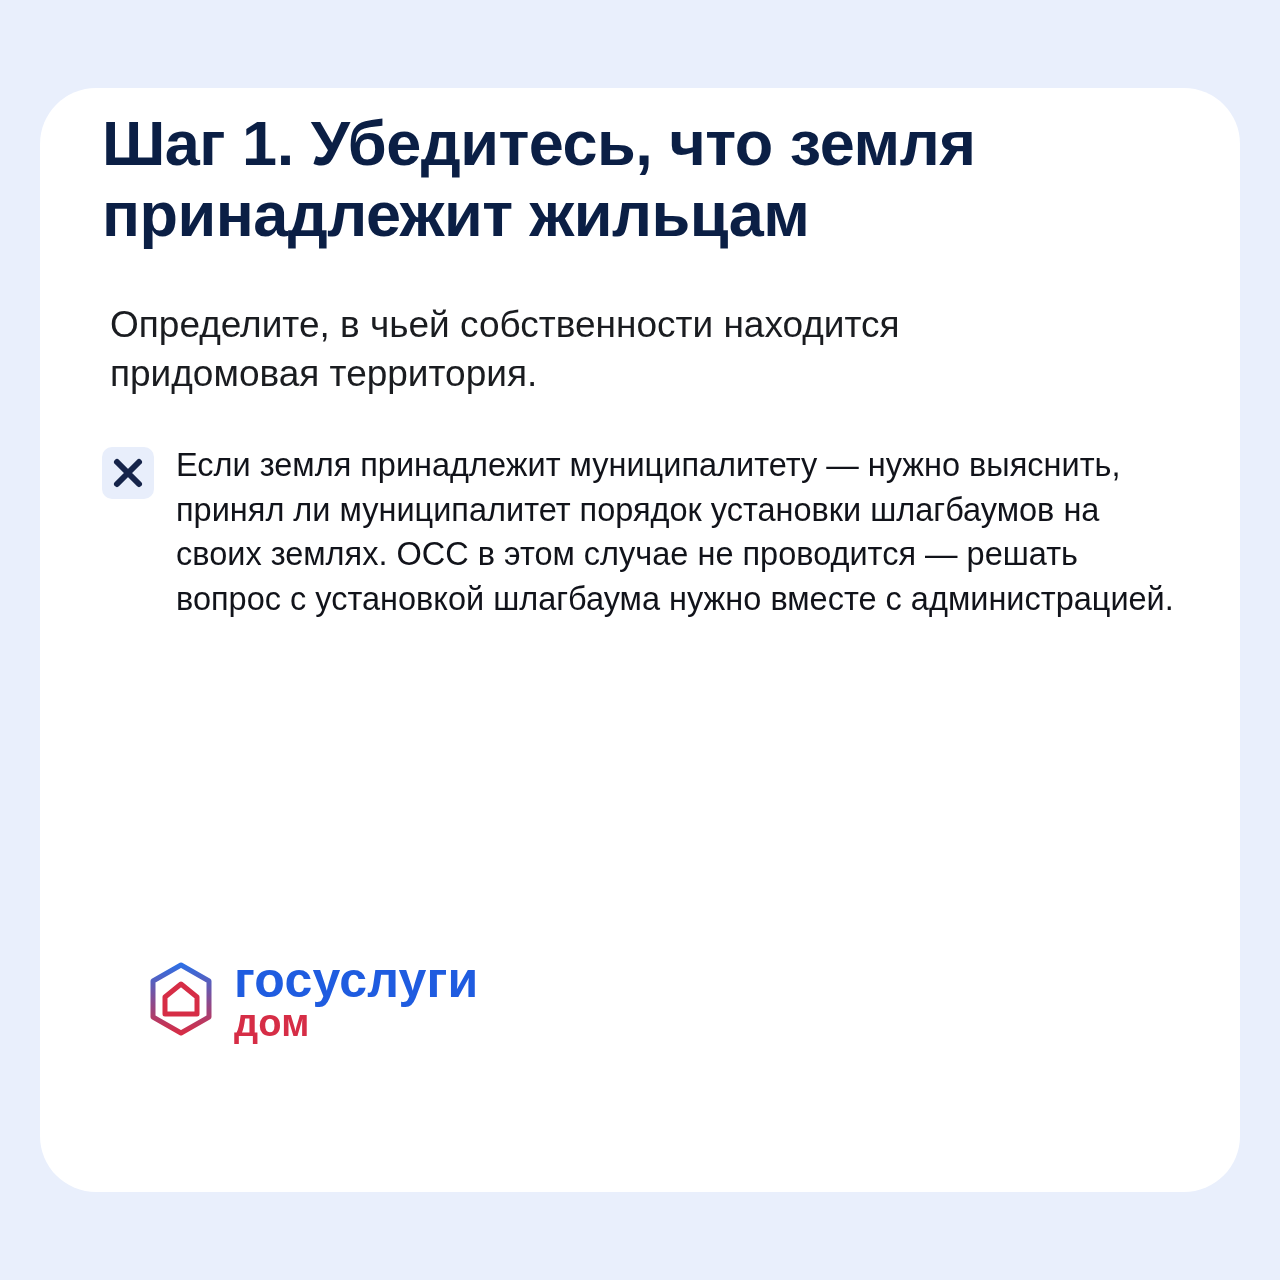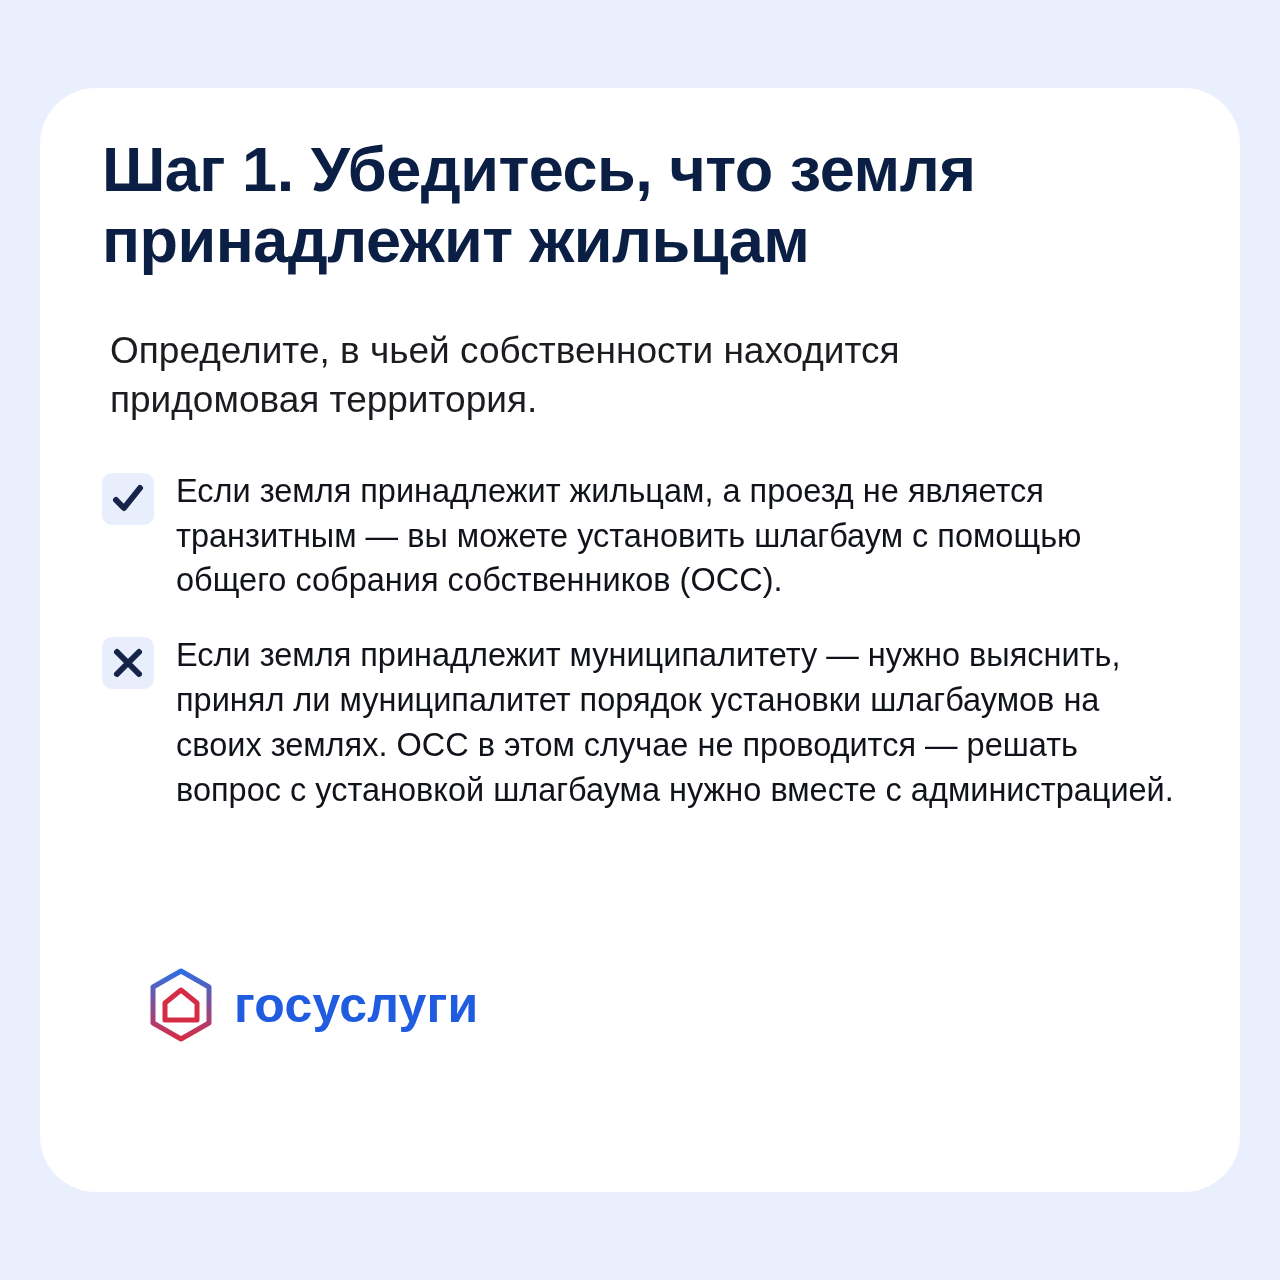--- a/index.html
+++ b/index.html
@@ -16,21 +16,21 @@
 
   .slide {
     position: absolute;
     left: 40px;
     top: 88px;
     width: 1200px;
     height: 1104px;
     background: #ffffff;
     border-radius: 56px;
     box-sizing: border-box;
-    padding: 46px 62px 0 62px;
+    padding: 20px 62px 0 62px;
   }
 
   .title {
     font-size: 63px;
     line-height: 1.12;
     font-weight: 700;
     color: #0b1f45;
     letter-spacing: -0.5px;
     margin: 0;
     max-width: 1010px;
@@ -117,28 +117,20 @@
 <body>
 
 <div class="slide">
 
   <h1 class="title">Шаг 1. Убедитесь, что земля принадлежит жильцам</h1>
 
   <p class="lead">Определите, в чьей собственности находится придомовая территория.</p>
 
   <div class="points">
 
-    <div class="point">
-      <span class="marker">
-        <svg width="34" height="34" viewBox="0 0 34 34" aria-hidden="true">
-          <path d="M5 18 L13 26 L29 6" fill="none" stroke="#16244a" stroke-width="6" stroke-linecap="round" stroke-linejoin="round"></path>
-        </svg>
-      </span>
-      <span class="point-text">Если земля принадлежит жильцам, а проезд не является транзитным — вы можете установить шлагбаум с помощью общего собрания собственников (ОСС).</span>
-    </div>
 
     <div class="point">
       <span class="marker">
         <svg width="32" height="32" viewBox="0 0 32 32" aria-hidden="true">
           <path d="M5 5 L27 27 M27 5 L5 27" fill="none" stroke="#16244a" stroke-width="6" stroke-linecap="round"></path>
         </svg>
       </span>
       <span class="point-text">Если земля принадлежит муниципалитету — нужно выяснить, принял ли муниципалитет порядок установки шлагбаумов на своих землях. ОСС в этом случае не проводится — решать вопрос с установкой шлагбаума нужно вместе с администрацией.</span>
     </div>
 
@@ -152,16 +144,17 @@
             <stop offset="0%" stop-color="#2f6fe4"></stop>
             <stop offset="100%" stop-color="#d62d46"></stop>
           </linearGradient>
         </defs>
         <path d="M37 3 L65 19 L65 55 L37 71 L9 55 L9 19 Z" fill="none" stroke="url(#hexgrad)" stroke-width="5" stroke-linejoin="round"></path>
         <path d="M37 22 L53 35 L53 52 L21 52 L21 35 Z" fill="none" stroke="#d62d46" stroke-width="5" stroke-linejoin="round"></path>
       </svg>
     </span>
     <span class="logo-words">
       <span class="logo-top">госуслуги</span>
+      <span class="logo-bottom">дом</span>
     </span>
   </div>
 
 </div>
 
 </body></html>

